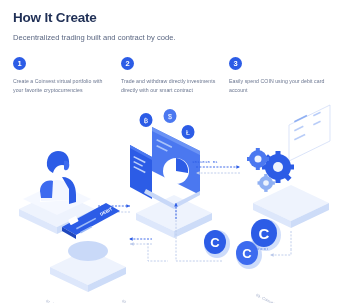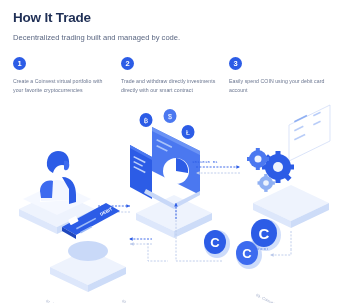--- a/index.html
+++ b/index.html
@@ -58,22 +58,22 @@
     font-size: 3.8px; color: #2c5ce6; letter-spacing: 0.3px;
     font-family: "Liberation Mono", monospace;
   }
 </style>
 </head>
 <body>
 
 <div class="page">
 
   <div class="header">
-    <div class="page-title">How It Trade</div>
-    <div class="page-subtitle">Decentralized trading built and managed by code.</div>
+    <div class="page-title">How It Create</div>
+    <div class="page-subtitle">Decentralized trading built and contract by code.</div>
   </div>
 
   <div class="steps">
     <div class="step">
       <div class="step-badge">1</div>
       <div class="step-text">Create a Coinvest virtual portfolio with your favorite cryptocurrencies</div>
     </div>
     <div class="step">
       <div class="step-badge">2</div>
       <div class="step-text">Trade and withdraw directly investments directly with our smart contract</div>

